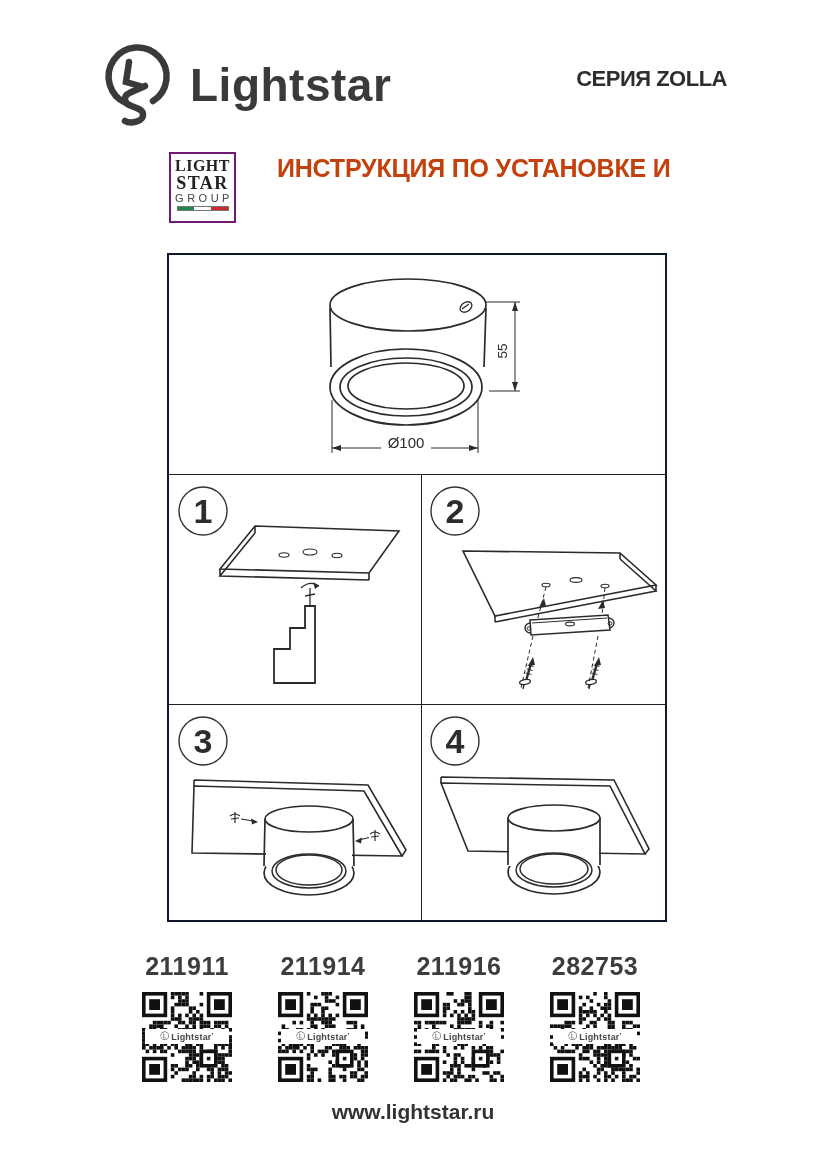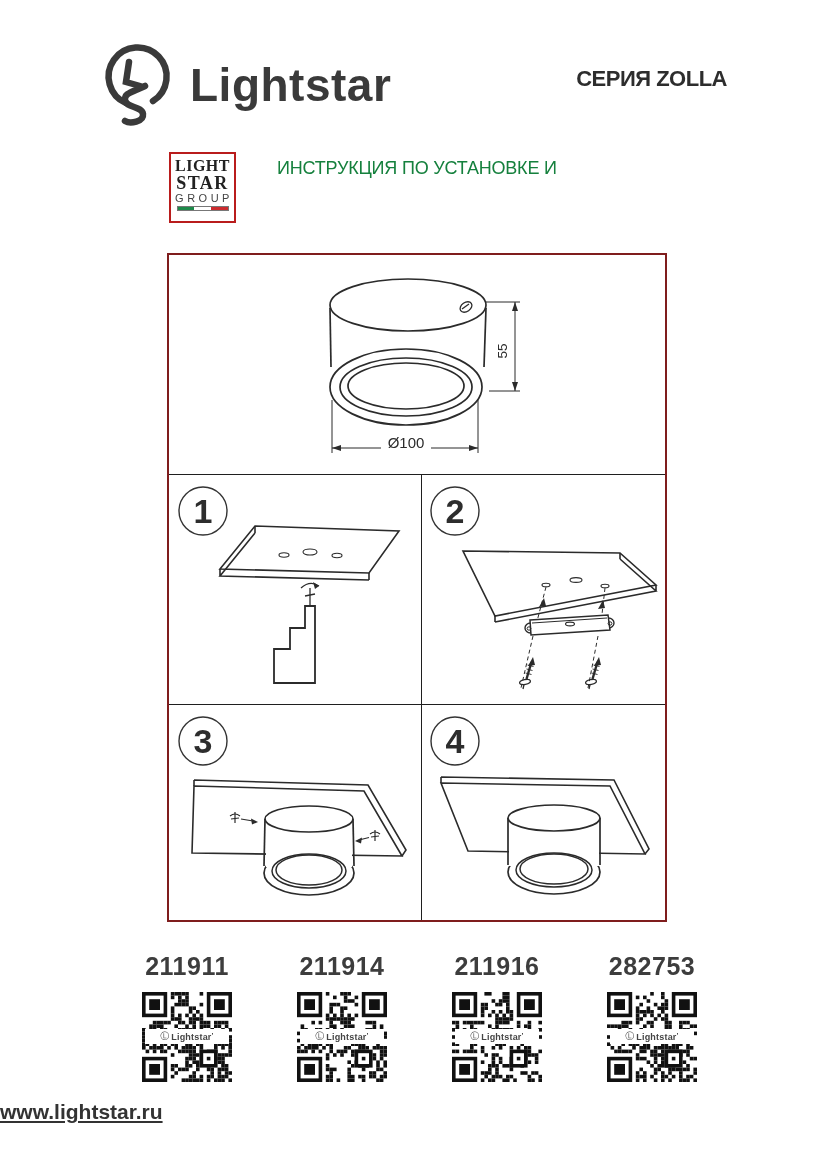--- a/index.html
+++ b/index.html
@@ -9,56 +9,56 @@
   }
   
   .bulb-logo{position:absolute;left:97px;top:42px;width:84px;height:92px;}
   .wordmark{position:absolute;left:190px;top:58px;font-size:46px;font-weight:700;
     letter-spacing:0.5px;color:#3a3a3a;}
   .header-right{position:absolute;right:99px;top:62px;text-align:right;color:#2d2d2d;}
   .series-title{font-size:22px;font-weight:bold;letter-spacing:-0.5px;line-height:33px;}
   .articles-line{font-size:28px;font-weight:bold;letter-spacing:-0.5px;line-height:32px;}
   
   .group-box{position:absolute;left:169px;top:152px;width:67px;height:71px;
-    border:2px solid #b91c1c;box-sizing:border-box;text-align:center;background:#fff;}
+    border:2px solid #701a75;box-sizing:border-box;text-align:center;background:#fff;}
   .group-l1{font-family:"Liberation Serif",serif;font-weight:bold;font-size:16px;
     letter-spacing:0.5px;margin-top:4px;line-height:16px;color:#222;}
   .group-l2{font-family:"Liberation Serif",serif;font-weight:bold;font-size:18px;
     letter-spacing:1.5px;line-height:18px;color:#222;}
   .group-l3{font-size:11px;letter-spacing:3.5px;line-height:10px;color:#444;
     margin-top:1px;text-indent:3px;}
   .flag{width:52px;height:5px;margin:3px auto 0;display:flex;border:1px solid #777;box-sizing:border-box;}
   .flag div{flex:1;height:100%;}
   
-  .instruction-title{position:absolute;left:277px;top:154px;font-size:18px;font-weight:normal;
-    line-height:28.5px;letter-spacing:-0.2px;color:#15803d;}
+  .instruction-title{position:absolute;left:277px;top:154px;font-size:25px;font-weight:bold;
+    line-height:28.5px;letter-spacing:-0.2px;color:#c2410c;}
   
   .frame{position:absolute;left:167px;top:253px;width:500px;height:669px;
-    border:2px solid #7f1d1d;box-sizing:border-box;background:#fff;}
+    border:2px solid #0f172a;box-sizing:border-box;background:#fff;}
   .divider-h1{position:absolute;left:0;top:219px;width:100%;height:0;border-top:1.6px solid #1f1f1f;}
   .divider-h2{position:absolute;left:0;top:449px;width:100%;height:0;border-top:1.6px solid #1f1f1f;}
   .divider-v{position:absolute;left:252px;top:219px;height:446px;width:0;border-left:1.6px solid #1f1f1f;}
   .tech-svg{position:absolute;left:0;top:0;}
   .panel{position:absolute;}
   .p1{left:0;top:221px;}  .p2{left:254px;top:221px;}
   .p3{left:0;top:451px;}  .p4{left:254px;top:451px;}
   svg text{font-family:"Liberation Sans",sans-serif;}
   
-  .qr-row{position:absolute;left:127px;top:953px;width:585px;display:flex;gap:35px;}
+  .qr-row{position:absolute;left:127px;top:953px;width:585px;display:flex;gap:16px;}
   .qr-item{width:120px;text-align:center;}
   .qr-article{font-size:25px;font-weight:bold;color:#3d3d3d;letter-spacing:0.5px;line-height:26px;}
   .qr-code{position:relative;width:90px;height:90px;margin:13px auto 0;background:#fff;}
   .qr-band{position:absolute;left:3px;right:3px;top:37px;height:15px;background:#fff;
     display:flex;align-items:center;justify-content:center;gap:2px;color:#454545;}
   .qr-bulb{font-size:9px;line-height:9px;}
   .qr-caption{font-size:9px;font-weight:bold;letter-spacing:0.2px;}
   .qr-caption:after{content:"’";font-size:7px;vertical-align:top;}
   
-  .footer-url{position:absolute;left:0;top:1100px;width:100%;
-    font-size:21px;font-weight:bold;color:#333;text-decoration:underline;}
+  .footer-url{position:absolute;left:0;top:1100px;width:100%;text-align:center;
+    font-size:21px;font-weight:bold;color:#333;}
 </style>
 </head>
 <body>
 
 <div class="bulb-logo">
   <svg width="84" height="92" viewBox="0 0 84 92" fill="none">
     <g stroke="#3a3a3a" stroke-width="6.5" stroke-linecap="round" fill="none">
       <path d="M29,61 A29,29 0 1 1 56,59"></path>
       <path d="M32,20 L29,40 L43,44"></path>
       <path d="M48,44 C36,50 27,51 28,58 C29,66 45,64 46,72 C47,80 33,82 28,79"></path>

